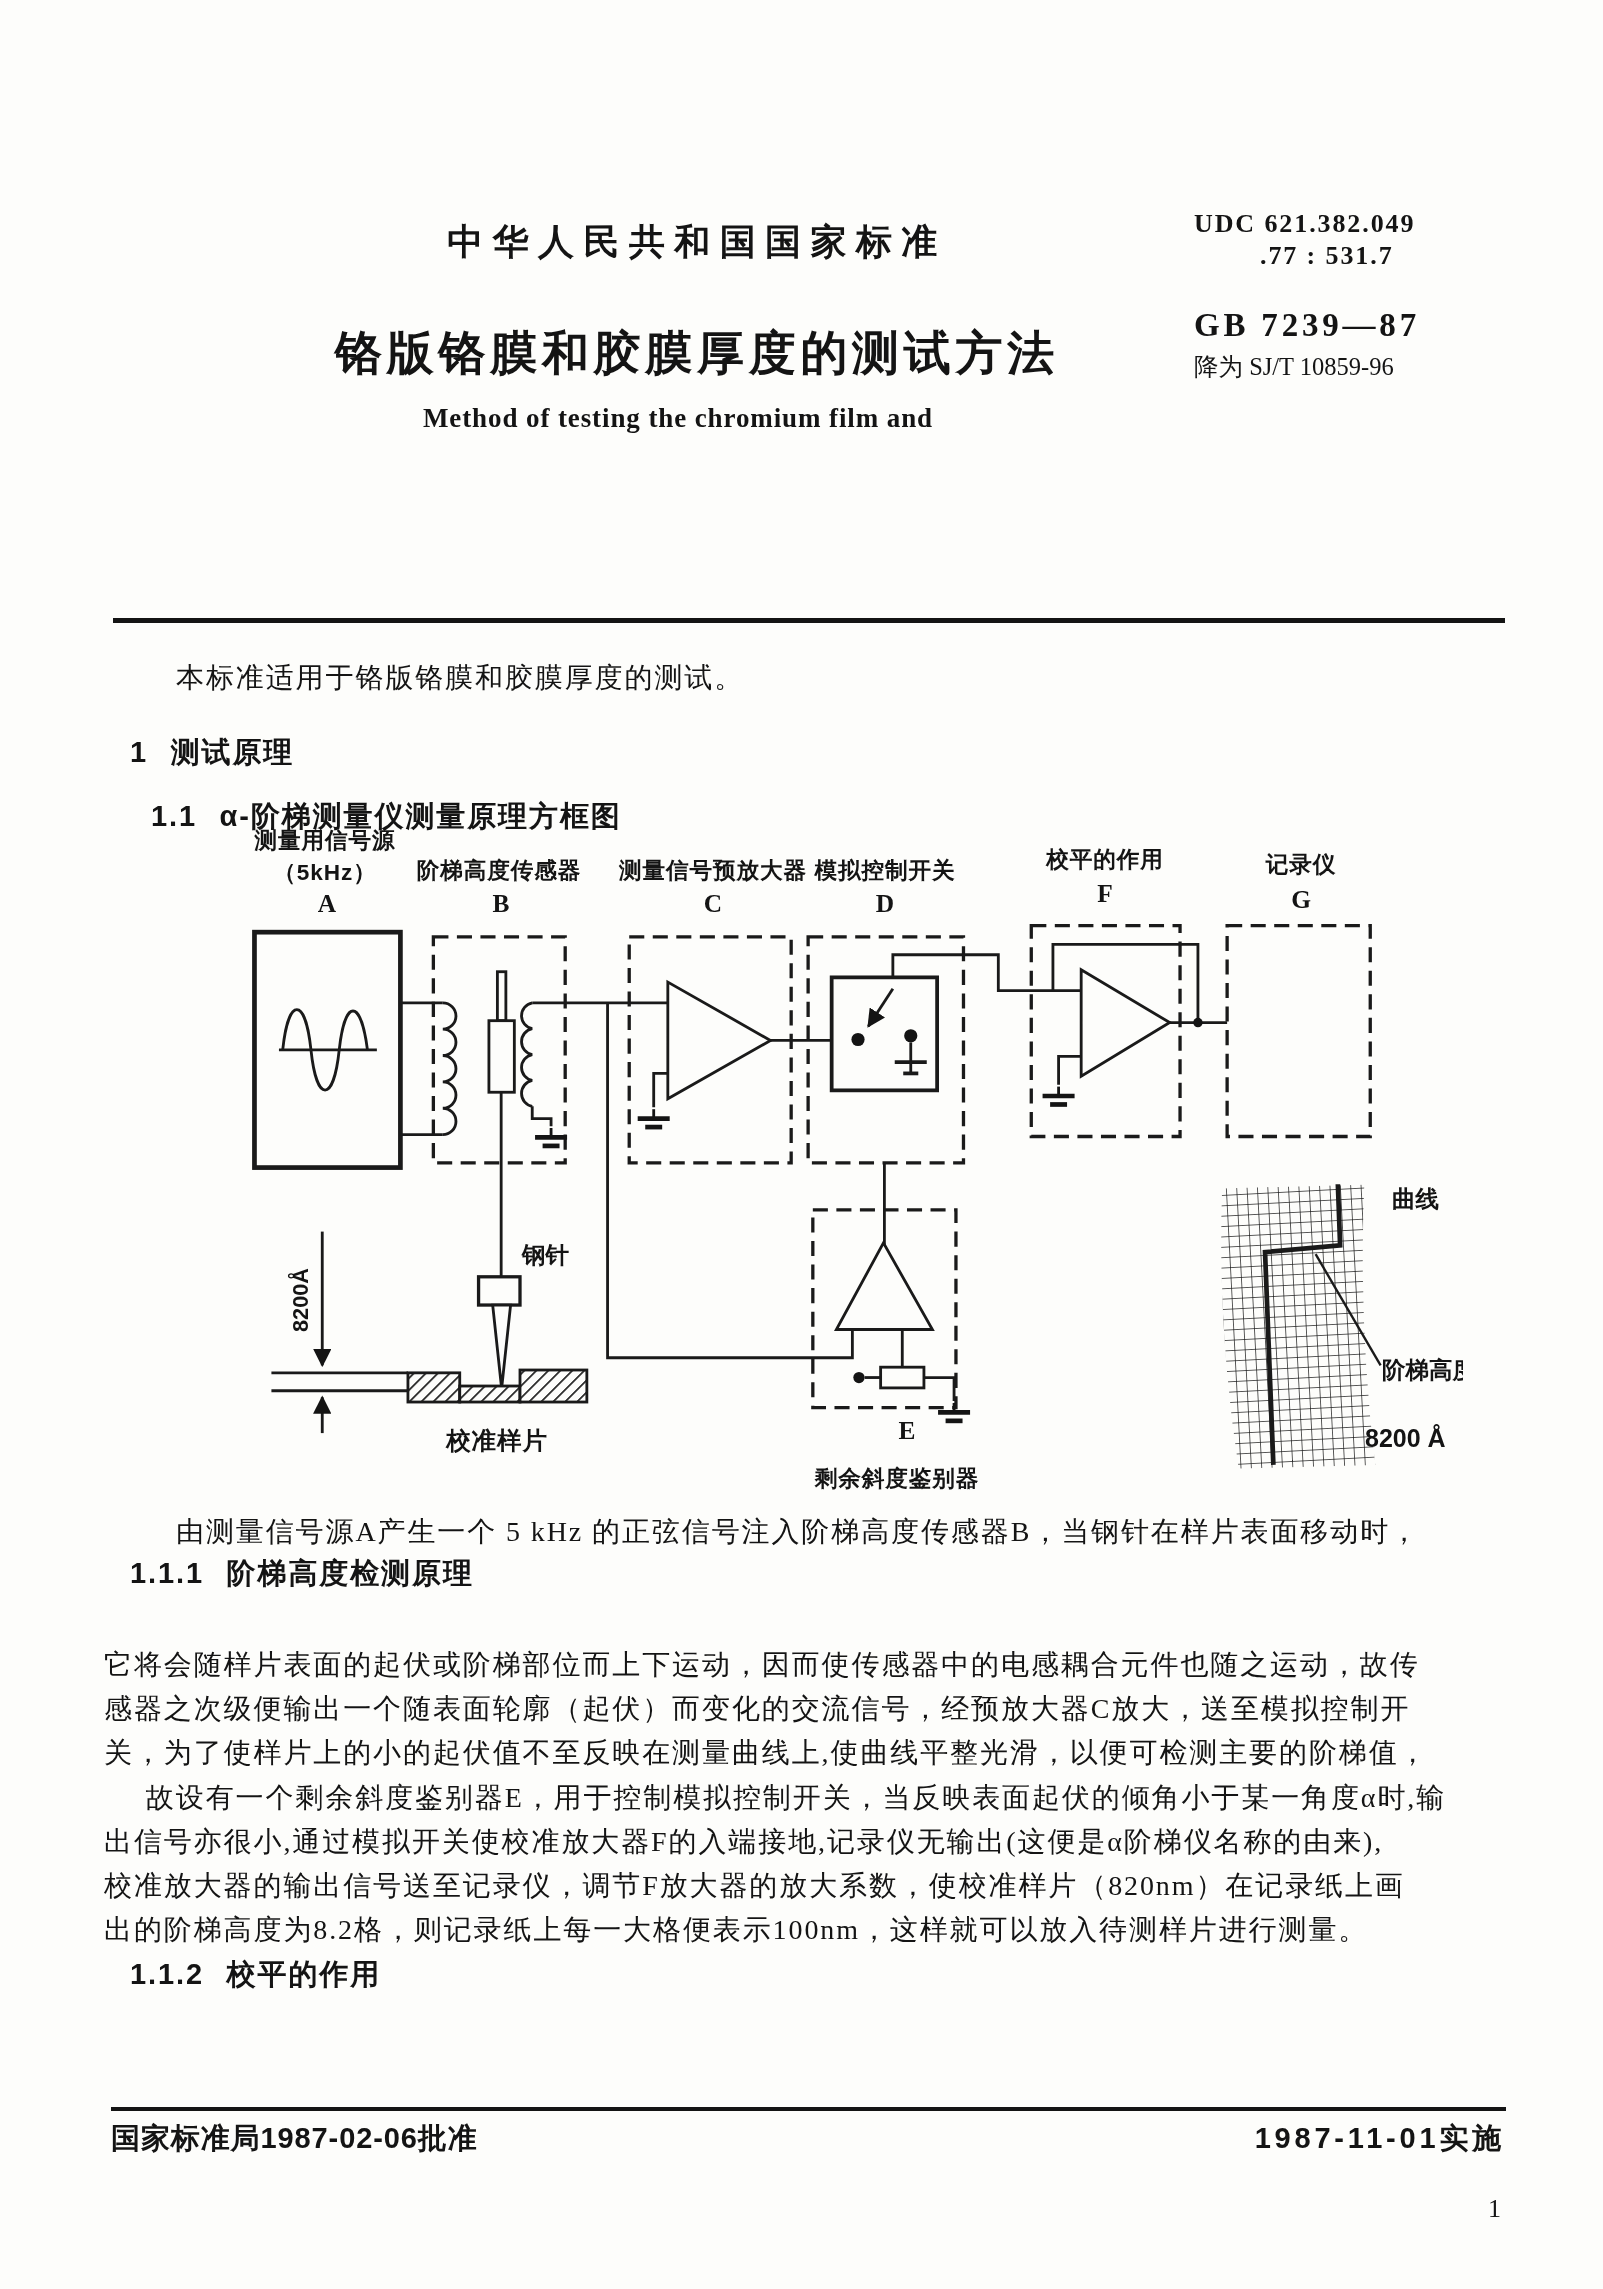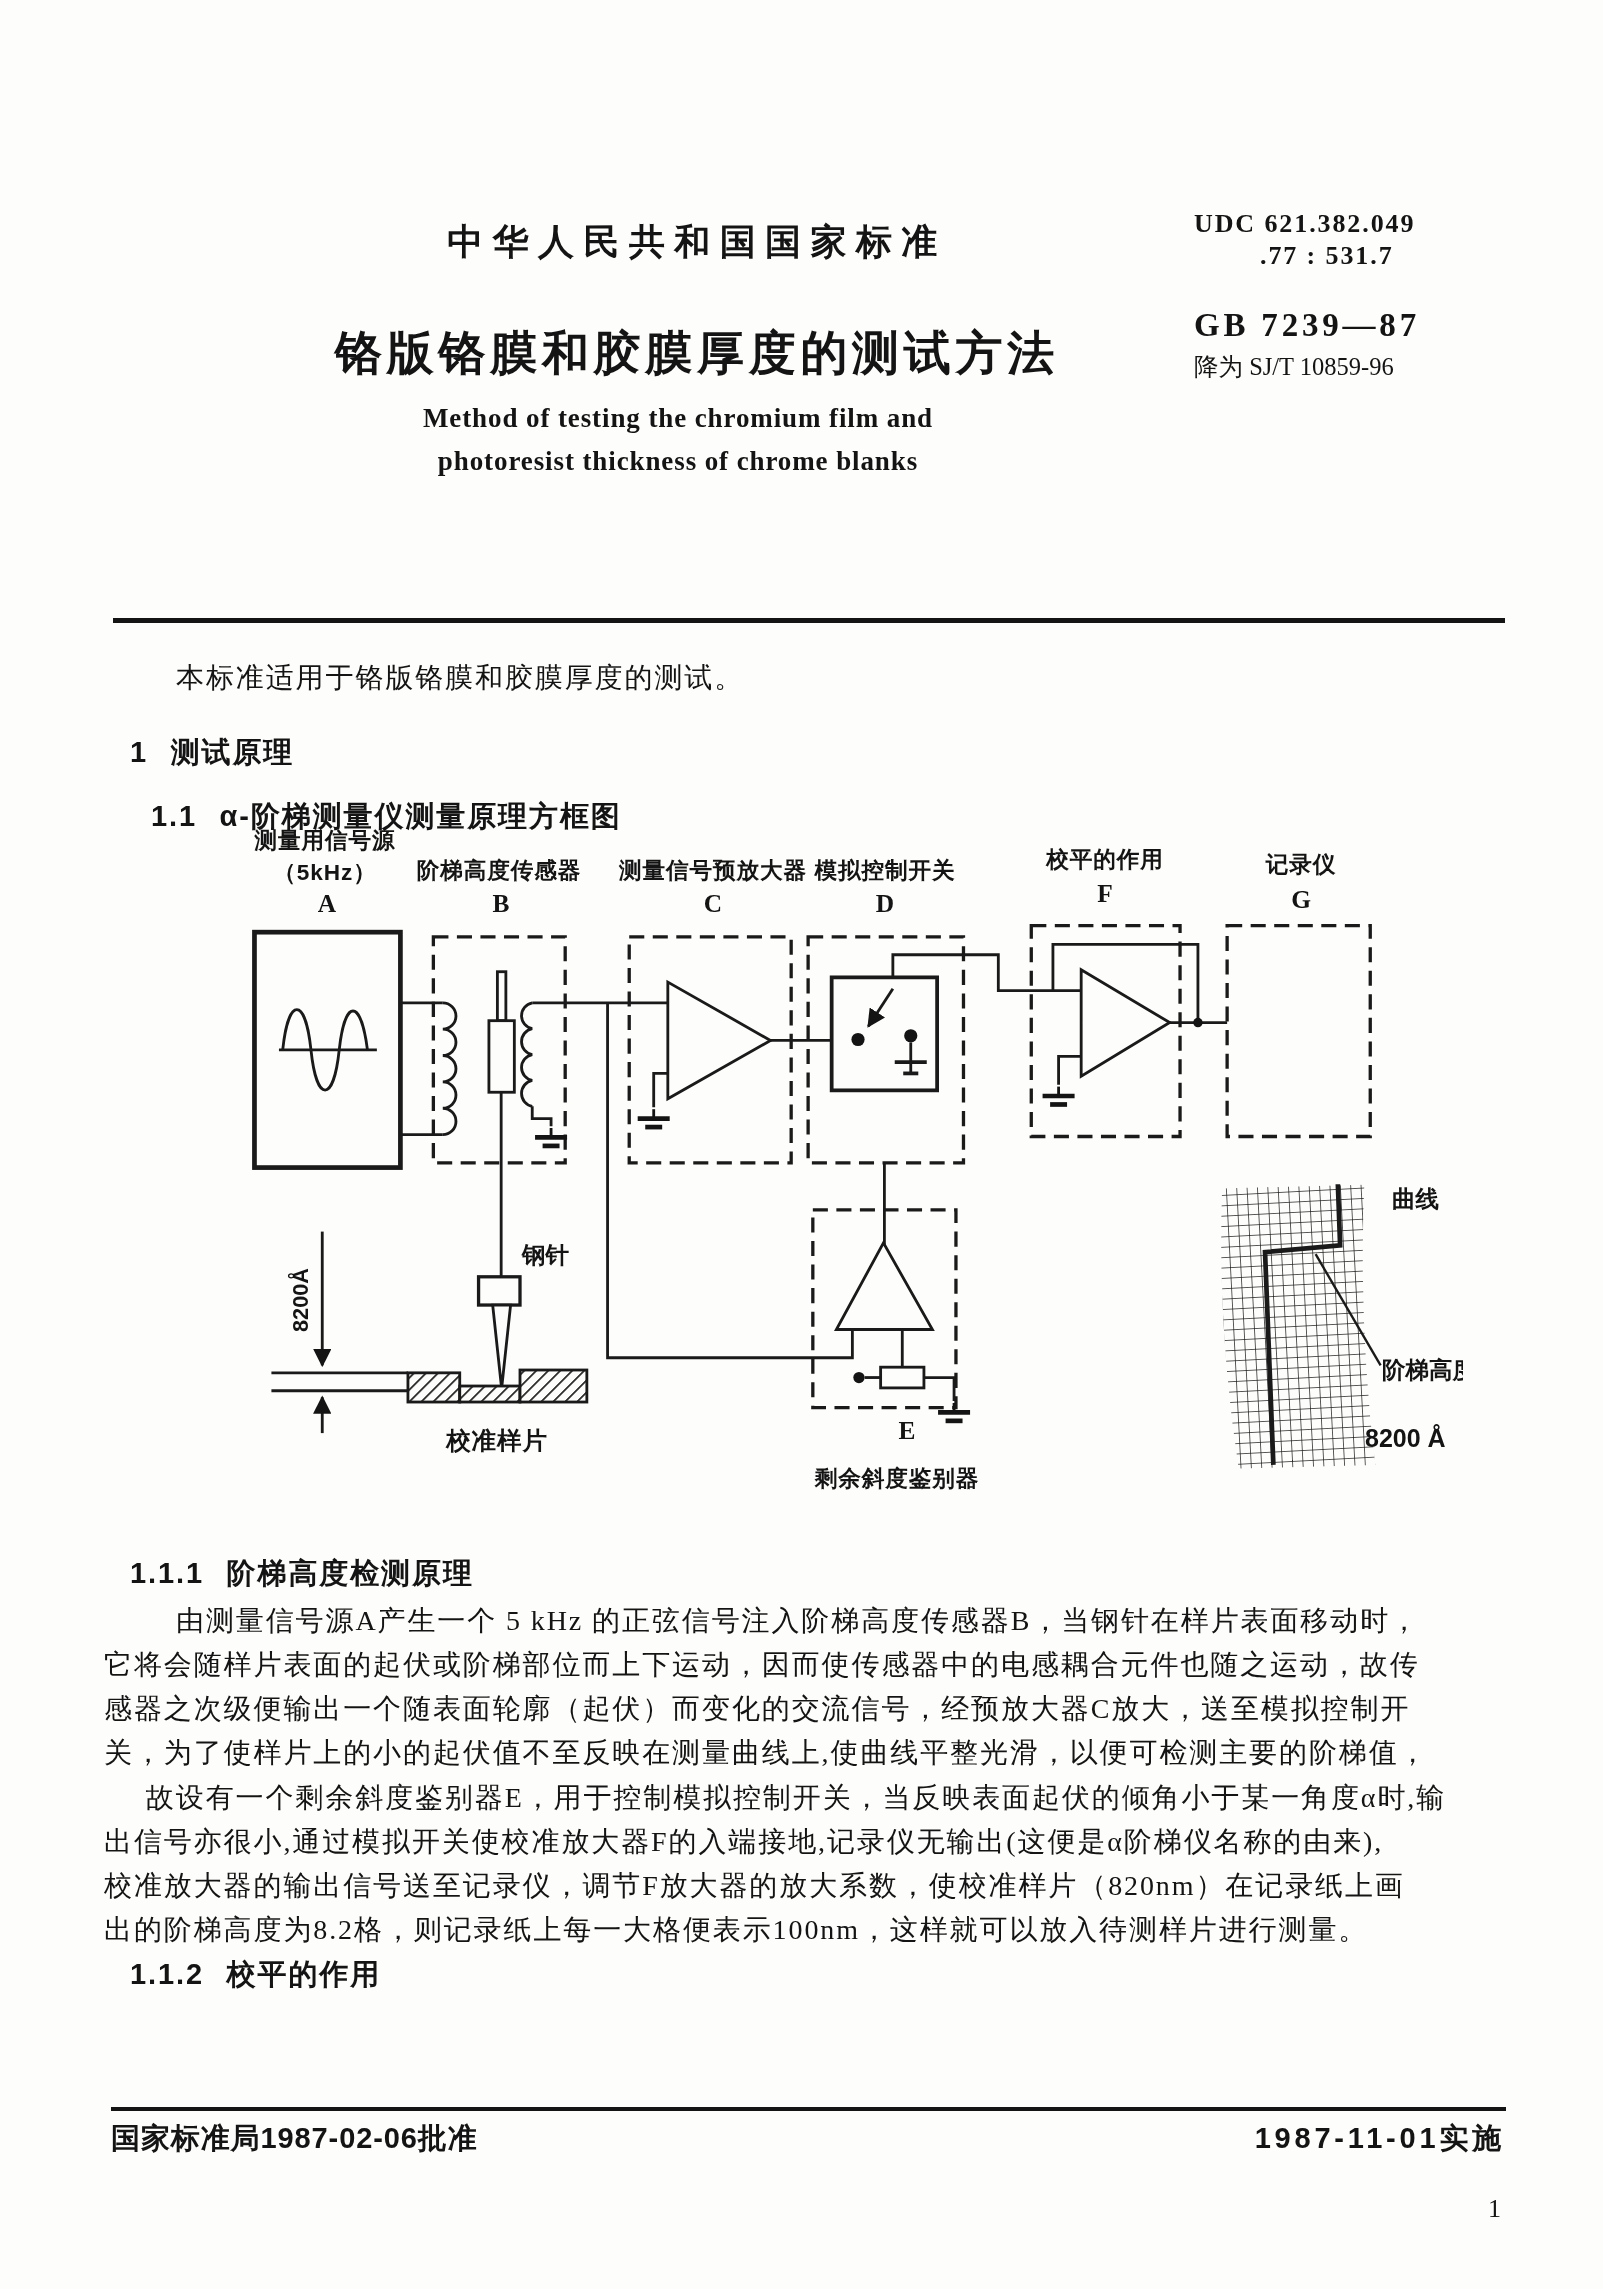--- a/index.html
+++ b/index.html
@@ -151,21 +151,20 @@
     </g>
   </svg>
 
   <div class="abs gov sans b ctr nw">中华人民共和国国家标准</div>
   <div class="abs udc b nw">UDC 621.382.049</div>
   <div class="abs udc2 b nw">.77 : 531.7</div>
   <div class="abs code b nw">GB 7239—87</div>
   <div class="abs downg nw">降为 SJ/T 10859-96</div>
   <div class="abs title sans b ctr nw">铬版铬膜和胶膜厚度的测试方法</div>
   <div class="abs en1 b ctr nw">Method of testing the chromium film and</div>
-  <div class="abs en2 b ctr nw">photoresist thickness of chrome blanks</div>
   <div class="abs rule" style="left:113px;top:618px;width:1392px;height:4.7px;"></div>
 
   <div class="abs scope nw">本标准适用于铬版铬膜和胶膜厚度的测试。</div>
 
   <div class="abs h1s sans b nw">
     <span class="hnum">1</span><span>测试原理</span>
   </div>
   <div class="abs h11s sans b nw">
     <span class="hnum">1.1</span><span>α-阶梯测量仪测量原理方框图</span>
   </div>
@@ -190,21 +189,21 @@
   <div class="abs dlet" style="left:907px;top:1416px;">E</div>
   <div class="abs dlab sans b" style="left:897px;top:1463px;">剩余斜度鉴别器</div>
   <div class="abs sans b nw" style="left:1392px;top:1183px;font-size:23.5px;">曲线</div>
   <div class="abs sans b nw" style="left:1382px;top:1354px;font-size:23.5px;width:81px;overflow:hidden;">阶梯高度</div>
   <div class="abs sans b nw" style="left:1365px;top:1424px;font-size:25px;">8200 Å</div>
 
   <div class="abs h111s sans b nw">
     <span class="hnum">1.1.1</span><span>阶梯高度检测原理</span>
   </div>
 
-  <div class="abs bline ind" style="top:1603px;">由测量信号源A产生一个 5 kHz 的正弦信号注入阶梯高度传感器B，当钢针在样片表面移动时，</div>
+  <div class="abs bline ind" style="top:1514px;">由测量信号源A产生一个 5 kHz 的正弦信号注入阶梯高度传感器B，当钢针在样片表面移动时，</div>
   <div class="abs bline" style="top:1647px;">它将会随样片表面的起伏或阶梯部位而上下运动，因而使传感器中的电感耦合元件也随之运动，故传</div>
   <div class="abs bline" style="top:1691px;">感器之次级便输出一个随表面轮廓（起伏）而变化的交流信号，经预放大器C放大，送至模拟控制开</div>
   <div class="abs bline" style="top:1735px;">关，为了使样片上的小的起伏值不至反映在测量曲线上,使曲线平整光滑，以便可检测主要的阶梯值，</div>
   <div class="abs bline" style="top:1780px;text-align:center;">故设有一个剩余斜度鉴别器E，用于控制模拟控制开关，当反映表面起伏的倾角小于某一角度α时,输</div>
   <div class="abs bline" style="top:1824px;">出信号亦很小,通过模拟开关使校准放大器F的入端接地,记录仪无输出(这便是α阶梯仪名称的由来),</div>
   <div class="abs bline" style="top:1868px;">校准放大器的输出信号送至记录仪，调节F放大器的放大系数，使校准样片（820nm）在记录纸上画</div>
   <div class="abs bline" style="top:1912px;">出的阶梯高度为8.2格，则记录纸上每一大格便表示100nm，这样就可以放入待测样片进行测量。</div>
 
   <div class="abs h112s sans b nw">
     <span class="hnum">1.1.2</span><span>校平的作用</span>

